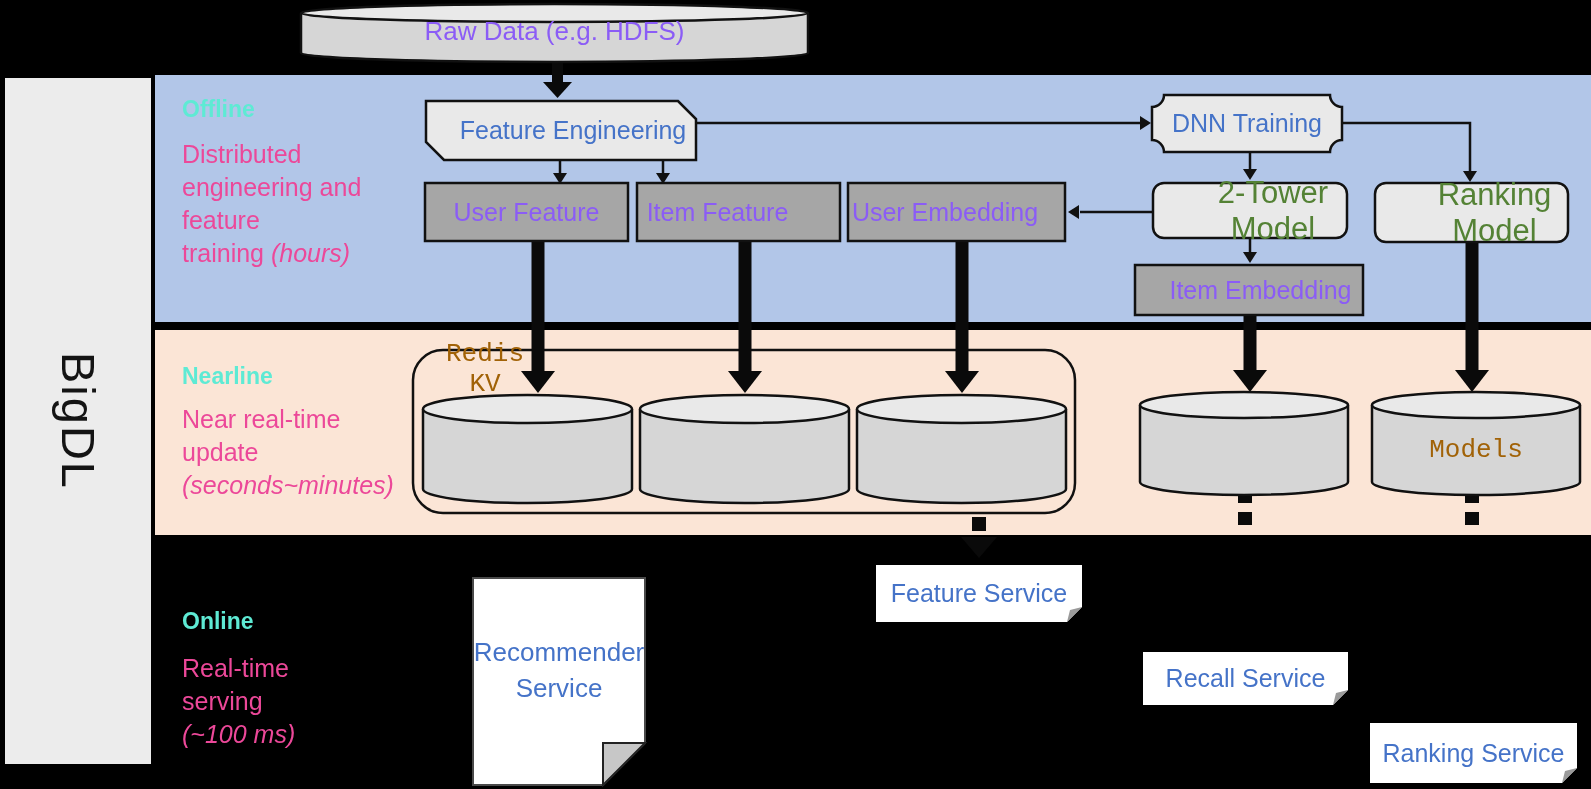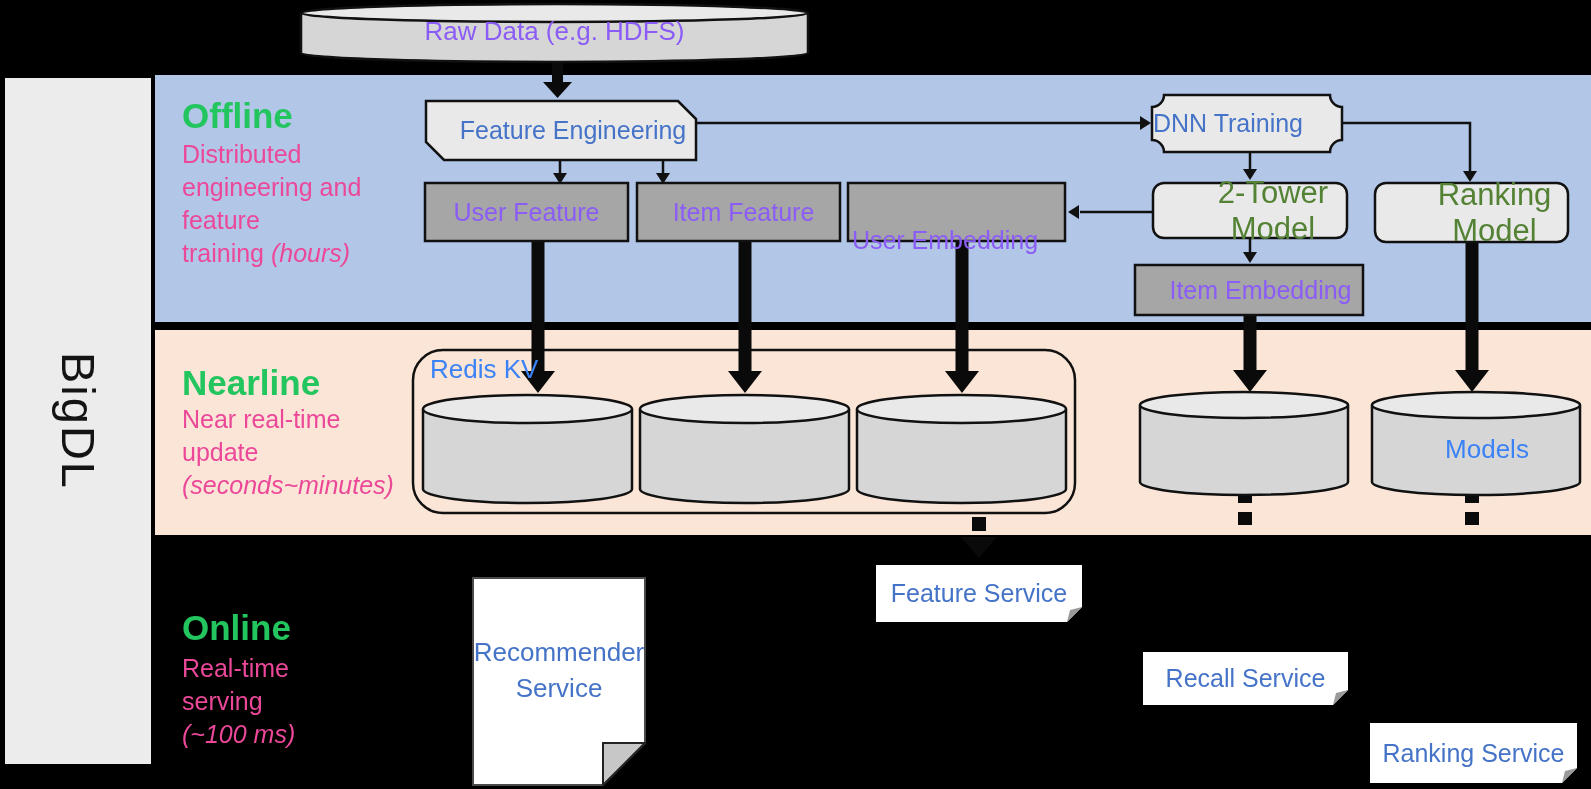--- a/index.html
+++ b/index.html
@@ -12,23 +12,23 @@
   .band.nearline{top:330px;height:205px;background:#FBE5D6;}
   .sidebar{position:absolute;left:5px;top:78px;width:146px;height:686px;background:#ECECEC;
     display:flex;align-items:center;justify-content:center;}
   .brand{writing-mode:vertical-rl;font-size:47px;color:#141414;letter-spacing:2px;}
   .svglayer{position:absolute;left:0;top:0;z-index:2;}
   .lbl{position:absolute;z-index:3;display:flex;align-items:center;justify-content:center;
     text-align:center;pointer-events:none;}
   .node-dark{font-size:25px;color:#8b5cf6;}
   .node-blue{font-size:25px;color:#4573C8;}
   .node-green{font-size:31px;color:#548235;margin-left:23px;}
-  .node-brown{font-size:26px;color:#3b82f6;}
+  .node-brown{font-size:26px;color:#a16207;font-family:Liberation Mono, monospace;}
   .svc{font-size:25px;color:#4573C8;}
-  .band-title{position:absolute;z-index:3;font-size:35px;font-weight:600;color:#22c55e;}
+  .band-title{position:absolute;z-index:3;font-size:23px;font-weight:600;color:#5eead4;}
   .band-desc{position:absolute;z-index:3;font-size:25px;line-height:33px;color:#ec4899;}
   .band-desc i{font-style:italic;}
 </style>
 </head>
 <body>
 
 <div class="canvas">
 
   <div class="band offline"></div>
   <div class="band nearline"></div>
@@ -187,30 +187,30 @@
   </div>
 
   <div class="band-title" style="left:182px;top:608px;font-weight:700;">Online</div>
   <div class="band-desc" style="left:182px;top:652px;">
     <div>Real-time</div>
     <div>serving</div>
     <div><i>(~100 ms)</i></div>
   </div>
 
   <div class="lbl node-blue" style="left:426px;top:101px;width:294px;height:59px;">Feature Engineering</div>
-  <div class="lbl node-blue" style="left:1152px;top:95px;width:152px;height:57px;">DNN Training</div>
+  <div class="lbl node-blue" style="left:1152px;top:95px;width:152px;height:57px;padding-left:19px;">DNN Training</div>
   <div class="lbl node-dark" style="left:425px;top:183px;width:203px;height:58px;">User Feature</div>
-  <div class="lbl node-dark" style="left:663px;top:183px;width:161px;height:58px;">Item Feature</div>
-  <div class="lbl node-dark" style="left:848px;top:183px;width:194px;height:58px;margin-top:28px;">User Embedding</div>
+  <div class="lbl node-dark" style="left:637px;top:183px;width:161px;height:58px;">Item Feature</div>
+  <div class="lbl node-dark" style="left:848px;top:183px;width:194px;height:58px;">User Embedding</div>
   <div class="lbl node-green" style="left:1153px;top:183px;width:194px;height:55px;">2-Tower Model</div>
   <div class="lbl node-green" style="left:1375px;top:183px;width:193px;height:59px;">Ranking Model</div>
   <div class="lbl node-dark" style="left:1135px;top:265px;width:251px;height:50px;">Item Embedding</div>
 
   <div class="lbl node-brown" style="left:430px;top:354px;width:110px;height:30px;justify-content:flex-start;">Redis KV</div>
-  <div class="lbl node-brown" style="left:1372px;top:412px;width:208px;height:75px;margin-left:11px;">Models</div>
+  <div class="lbl node-brown" style="left:1372px;top:412px;width:208px;height:75px;">Models</div>
 
   <div class="lbl svc" style="left:473px;top:630px;width:172px;height:80px;flex-direction:column;font-size:26px;line-height:36px;">
     <div>Recommender</div>
     <div>Service</div>
   </div>
   <div class="lbl svc" style="left:876px;top:565px;width:206px;height:56px;">Feature Service</div>
   <div class="lbl svc" style="left:1143px;top:652px;width:205px;height:53px;">Recall Service</div>
   <div class="lbl svc" style="left:1370px;top:723px;width:207px;height:60px;">Ranking Service</div>
 
 </div>

